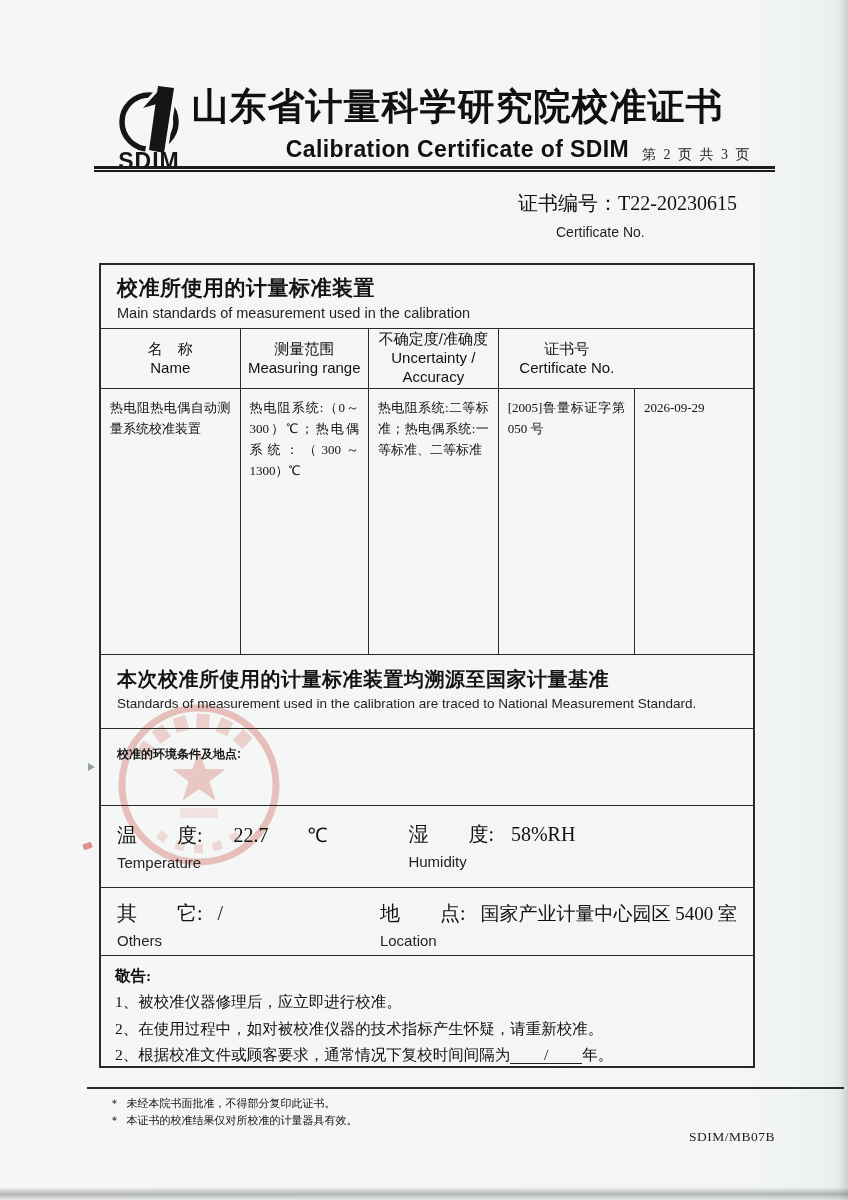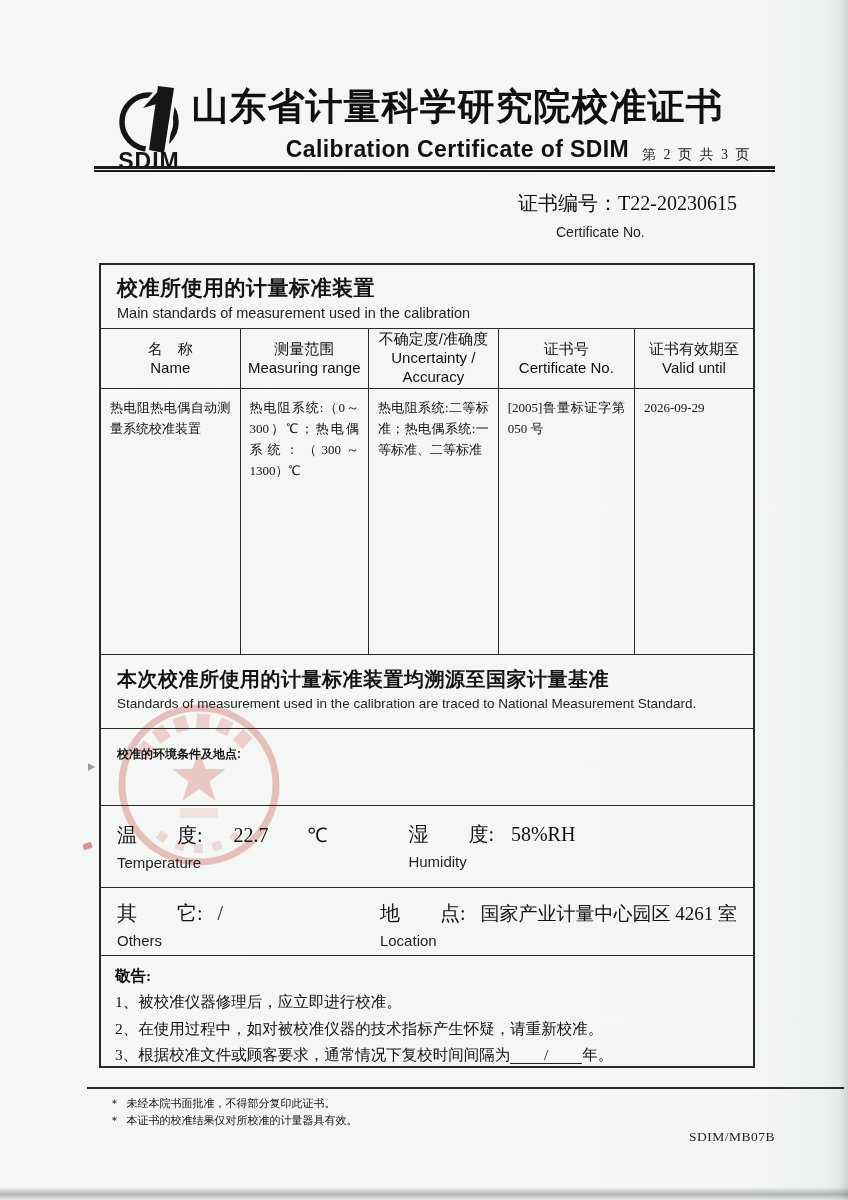--- a/index.html
+++ b/index.html
@@ -159,24 +159,20 @@
         <div>Measuring range</div>
       </div>
       <div class="th c3">
         <div>不确定度/准确度</div>
         <div>Uncertainty / Accuracy</div>
       </div>
       <div class="th c4">
         <div>证书号</div>
         <div>Certificate No.</div>
       </div>
-      <div class="th c5">
-        <div>证书有效期至</div>
-        <div>Valid until</div>
-      </div>
     </div>
 
     <div class="sec table-row">
       <div class="td c1">热电阻热电偶自动测量系统校准装置</div>
       <div class="td c2">热电阻系统:（0～300）℃；热电偶系统：（300～1300）℃</div>
       <div class="td c3">热电阻系统:二等标准；热电偶系统:一等标准、二等标准</div>
       <div class="td c4">[2005]鲁量标证字第 050 号</div>
       <div class="td c5">2026-09-29</div>
     </div>
 
@@ -211,31 +207,31 @@
       <div class="env-left">
         <div class="env-line">
           <span>其　　它:</span>
           <span class="val-oth">/</span>
         </div>
         <div class="env-en">Others</div>
       </div>
       <div class="env-right">
         <div class="env-line">
           <span>地　　点:</span>
-          <span class="val-loc">国家产业计量中心园区 4261 室</span>
+          <span class="val-loc">国家产业计量中心园区 5400 室</span>
         </div>
         <div class="env-en">Location</div>
       </div>
     </div>
 
     <div class="sec sec-notice">
       <div class="notice-title">敬告:</div>
       <div>1、被校准仪器修理后，应立即进行校准。</div>
       <div>2、在使用过程中，如对被校准仪器的技术指标产生怀疑，请重新校准。</div>
-      <div><span>3、根据校准文件或顾客要求，通常情况下复校时间间隔为</span><span class="notice-blank">/</span><span>年。</span></div>
+      <div><span>2、根据校准文件或顾客要求，通常情况下复校时间间隔为</span><span class="notice-blank">/</span><span>年。</span></div>
     </div>
 
   </div>
 
   <div class="footer-rule"></div>
   <div class="footnotes">
     <div>＊ 未经本院书面批准，不得部分复印此证书。</div>
     <div>＊ 本证书的校准结果仅对所校准的计量器具有效。</div>
   </div>
   <div class="form-code">SDIM/MB07B</div>

